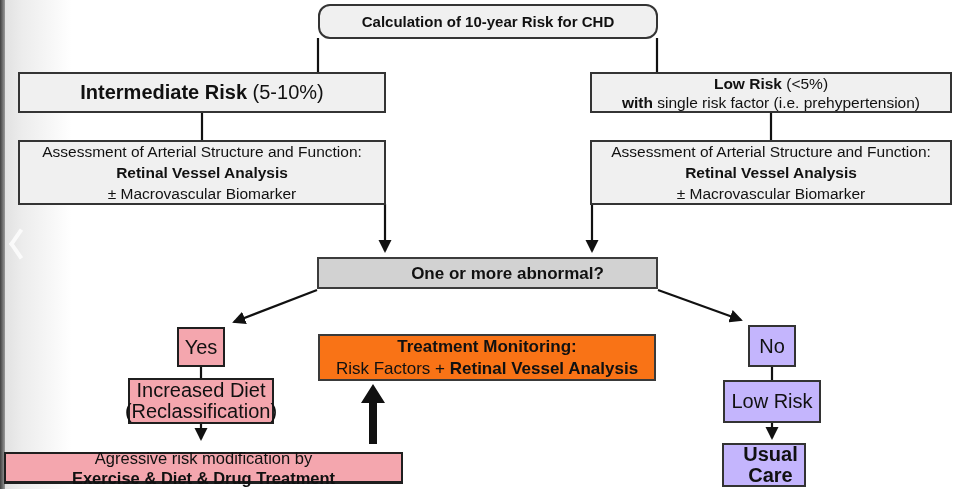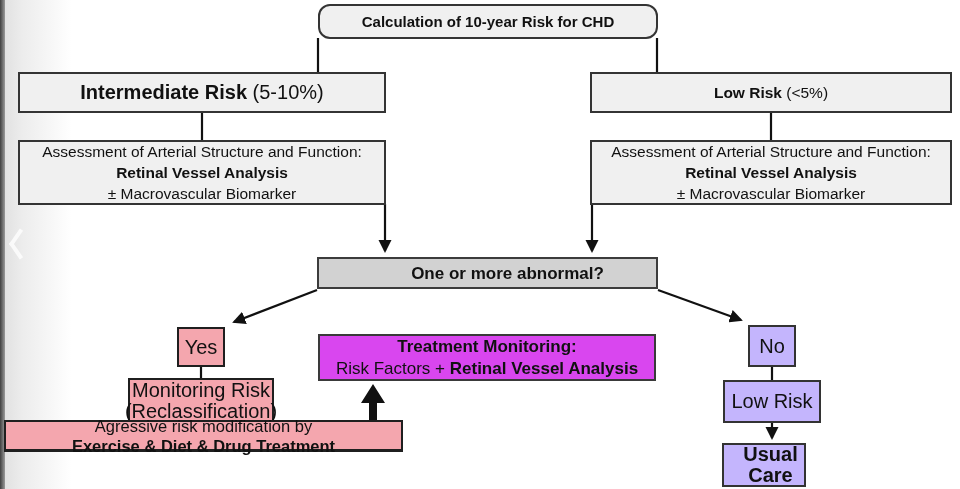--- a/index.html
+++ b/index.html
@@ -20,36 +20,36 @@
   svg.connectors{position:absolute;left:0;top:0;z-index:3;}
   .ln{stroke:#111;stroke-width:2.2;fill:none;}
 
   .box{position:absolute;z-index:4;box-sizing:border-box;border:2px solid #343434;
     display:flex;flex-direction:column;align-items:center;justify-content:center;
     text-align:center;line-height:21px;font-size:20px;}
   .gray-light{background:#f0f0f0;}
   .gray-dark{background:#d2d2d2;border-color:#3c3c3c;}
   .pink{background:#f4a6ae;border-color:#1f1f1f;}
   .green{background:#c4b5fd;border-color:#333;}
-  .orange{background:#d946ef;border-color:#3a3a3a;}
+  .orange{background:#f97316;border-color:#3a3a3a;}
   b{font-weight:bold;}
 
   .n-title   {left:318px;top:4px;  width:340px;height:35px;font-size:15px;font-weight:bold;border-radius:12px;}
   .n-inter   {left:18px; top:72px; width:368px;height:41px;}
   .n-lowentry{left:590px;top:72px; width:362px;height:41px;line-height:19px;font-size:15.5px;}
   .n-assessL {left:18px; top:140px;width:368px;height:65px;font-size:15.5px;}
   .n-assessR {left:590px;top:140px;width:362px;height:65px;font-size:15.5px;}
   .n-abn     {left:317px;top:257px;width:341px;height:32px;font-size:17px;font-weight:bold;padding-left:40px;}
   .n-yes     {left:177px;top:327px;width:48px; height:40px;}
   .n-incr    {left:128px;top:378px;width:146px;height:46px;}
   .n-treat   {left:318px;top:334px;width:338px;height:47px;font-size:17px;line-height:22px;}
   .n-no      {left:748px;top:325px;width:48px; height:42px;}
   .n-lowgrn  {left:723px;top:380px;width:98px; height:43px;}
   .n-usual   {left:722px;top:443px;width:84px;height:44px;font-weight:bold;padding-left:13px;}
-  .n-aggr    {left:4px;  top:420px;width:399px;height:32px;font-size:16.5px;line-height:20px;
+  .n-aggr    {left:4px;  top:452px;width:399px;height:32px;font-size:16.5px;line-height:20px;
               border-bottom-width:3px;}
 </style>
 </head>
 <body>
 
 <div class="stage">
 
   <div class="edge-gradient"></div>
   <div class="edge-strip"></div>
   <div class="chevron">
@@ -81,20 +81,21 @@
   <div class="box gray-light n-title">
     <span>Calculation of 10-year Risk for CHD</span>
   </div>
 
   <div class="box gray-light n-inter">
     <span><b>Intermediate Risk</b><span> (5-10%)</span></span>
   </div>
 
   <div class="box gray-light n-lowentry">
     <span><b>Low Risk</b><span> (&lt;5%)</span></span>
+    <span><b>with</b><span> single risk factor (i.e. prehypertension)</span></span>
   </div>
 
   <div class="box gray-light n-assessL">
     <span>Assessment of Arterial Structure and Function:</span>
     <b>Retinal Vessel Analysis</b>
     <span>± Macrovascular Biomarker</span>
   </div>
 
   <div class="box gray-light n-assessR">
     <span>Assessment of Arterial Structure and Function:</span>
@@ -104,21 +105,21 @@
 
   <div class="box gray-dark n-abn">
     <span>One or more abnormal?</span>
   </div>
 
   <div class="box pink n-yes">
     <span>Yes</span>
   </div>
 
   <div class="box pink n-incr">
-    <span>Monitoring Risk</span>
+    <span>Increased Diet</span>
     <span>(Reclassification)</span>
   </div>
 
   <div class="box orange n-treat">
     <b>Treatment Monitoring:</b>
     <span><span>Risk Factors + </span><b>Retinal Vessel Analysis</b></span>
   </div>
 
   <div class="box green n-no">
     <span>No</span>

